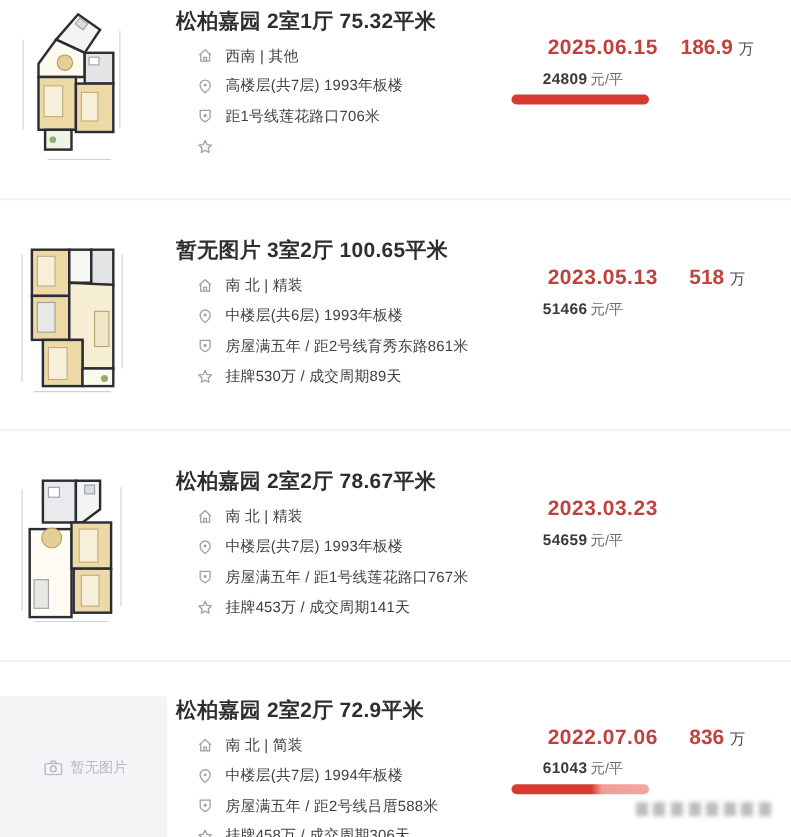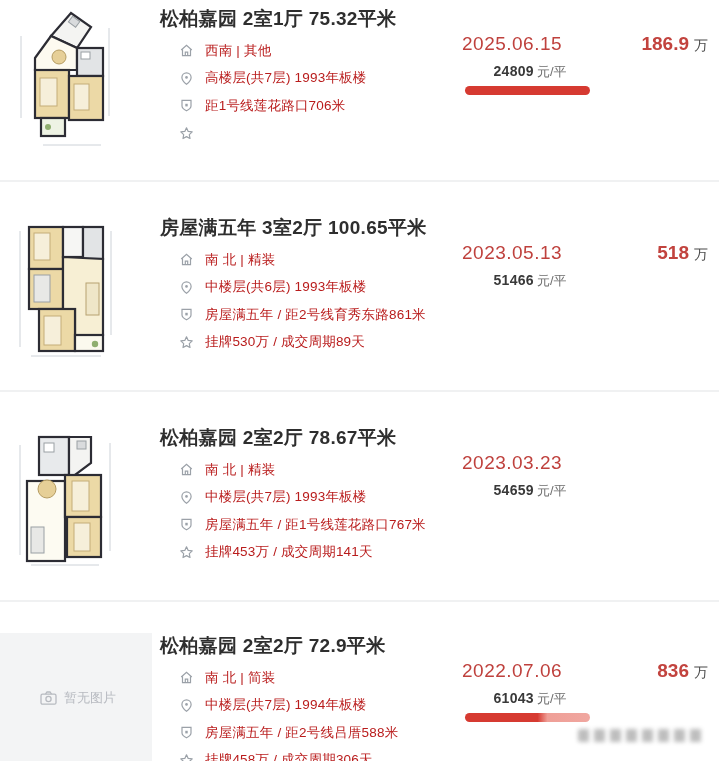--- a/index.html
+++ b/index.html
@@ -7,29 +7,29 @@
   .canvas{position:relative;width:719px;height:761px;background:#ffffff;overflow:hidden;}
 
   .listing{position:absolute;left:0;width:719px;height:178px;}
   .fp{position:absolute;left:13px;top:0;width:104px;height:145px;}
   .fp svg{width:104px;height:145px;display:block;}
 
   .title{position:absolute;left:160px;top:0;font-size:19px;font-weight:bold;color:#2e2e2e;letter-spacing:.3px;white-space:nowrap;}
   .lines{position:absolute;left:179px;top:31px;}
   .dline{display:flex;align-items:center;height:27.5px;}
   .dline .ic{width:15px;height:15px;margin-right:11px;flex:none;}
-  .dline .tx{font-size:13.5px;color:#b91c1c;white-space:nowrap;letter-spacing:.2px;}
-
-  .date{position:absolute;left:462px;top:27px;width:136px;text-align:left;font-size:19px;font-weight:normal;color:#bf413d;letter-spacing:.5px;}
+  .dline .tx{font-size:13.5px;color:#404040;white-space:nowrap;letter-spacing:.2px;}
+
+  .date{position:absolute;left:462px;top:27px;width:136px;text-align:right;font-size:19px;font-weight:bold;color:#bf413d;letter-spacing:.5px;}
   .unit{position:absolute;left:462px;top:57px;width:136px;text-align:center;font-size:13px;color:#6d6d6d;}
   .unit b{font-size:14px;color:#393939;margin-right:3px;letter-spacing:.3px;}
   .bar{position:absolute;left:465px;top:80px;width:125px;height:9px;border-radius:5px;background:#d63a31;}
   .bar.faded{background:linear-gradient(90deg,#d63a31 0%,#d63a31 58%,#ef9f97 66%,#f0a7a0 100%);}
 
-  .total{position:absolute;left:596px;top:27px;width:112px;text-align:right;font-size:19px;font-weight:bold;color:#c2433e;white-space:nowrap;}
+  .total{position:absolute;left:596px;top:27px;width:112px;text-align:center;font-size:19px;font-weight:bold;color:#c2433e;white-space:nowrap;}
   .total .u{font-size:14px;font-weight:normal;color:#4c4c4c;margin-left:5px;}
 
   .divider{position:absolute;left:0;width:719px;height:2px;background:#f0f1f2;}
 
   .noimg{position:absolute;left:0;top:633px;width:152px;height:128px;background:#f3f4f5;}
   .noimg-inner{position:absolute;left:16px;top:56px;display:flex;align-items:center;color:#b7bac0;font-size:13px;margin-left:24px;}
   .noimg-inner svg{width:17px;height:14px;margin-right:7px;}
 
   .watermark{position:absolute;left:578px;top:729px;width:128px;height:13px;filter:blur(2px);opacity:.45;
     background:repeating-linear-gradient(90deg,#6f6f6f 0 11px,rgba(0,0,0,0) 11px 16px);border-radius:2px;}
@@ -118,21 +118,21 @@
           <rect x="26" y="94" width="36" height="42" fill="#ecd9a6"></rect>
           <rect x="62" y="120" width="28" height="16" fill="#fbf9ee"></rect>
         </g>
         <rect x="21" y="18" width="16" height="27" fill="#f6efda" stroke="#c4ad79"></rect>
         <rect x="21" y="60" width="16" height="27" fill="#e8e8e6" stroke="#9aa0a4"></rect>
         <rect x="31" y="101" width="17" height="29" fill="#f6efda" stroke="#c4ad79"></rect>
         <rect x="73" y="68" width="13" height="32" fill="#efe6c8" stroke="#b7a271"></rect>
         <circle cx="82" cy="129" r="3.2" fill="#8fae6f"></circle>
       </svg>
     </div>
-    <div class="title">房屋满五年 3室2厅 100.65平米</div>
+    <div class="title">暂无图片 3室2厅 100.65平米</div>
     <div class="lines">
       <div class="dline">
         <svg class="ic" viewBox="0 0 15 15" fill="none" stroke="#9ba1a8" stroke-width="1.2">
             <path d="M2.2 7 L7.5 2.3 L12.8 7"></path>
             <path d="M3.5 6.2 V12.6 H11.5 V6.2"></path>
             <path d="M6.3 12.6 V9.2 H8.7 V12.6"></path>
           </svg>
         <span class="tx">南 北 | 精装</span>
       </div>
       <div class="dline">

